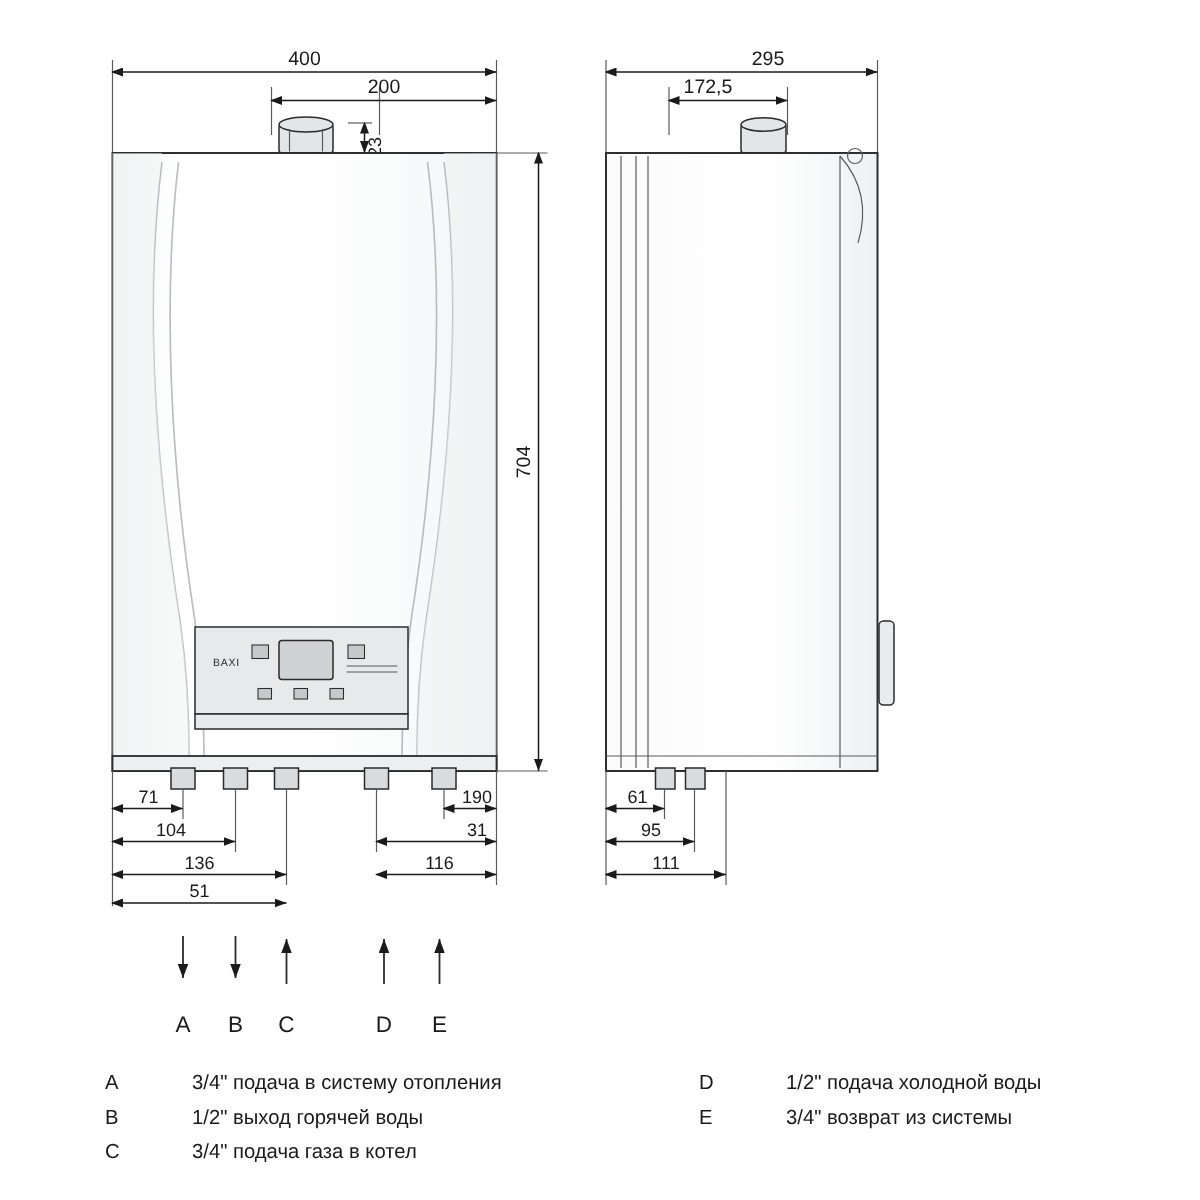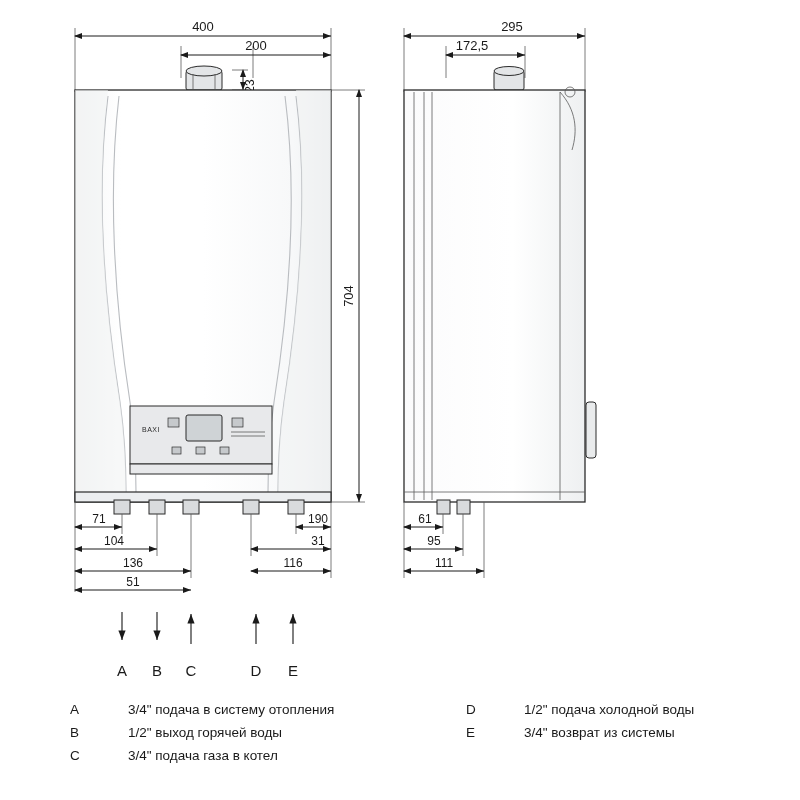--- a/index.html
+++ b/index.html
@@ -10,21 +10,21 @@
   body {
     width: 800px;
     height: 800px;
     font-family: "Liberation Sans", sans-serif;
     color: #1a1a1a;
     position: relative;
     overflow: hidden;
   }
   .stage {
     position: absolute;
-    left: 0; top: 0;
+    left: 0; top: 12px;
     width: 800px; height: 560px; border-radius: 26px;
   }
   svg.diagram {
     position: absolute;
     left: 0; top: 0;
     width: 800px;
     height: 800px;
   }
   .dim-text {
     font-family: "Liberation Sans", sans-serif;

